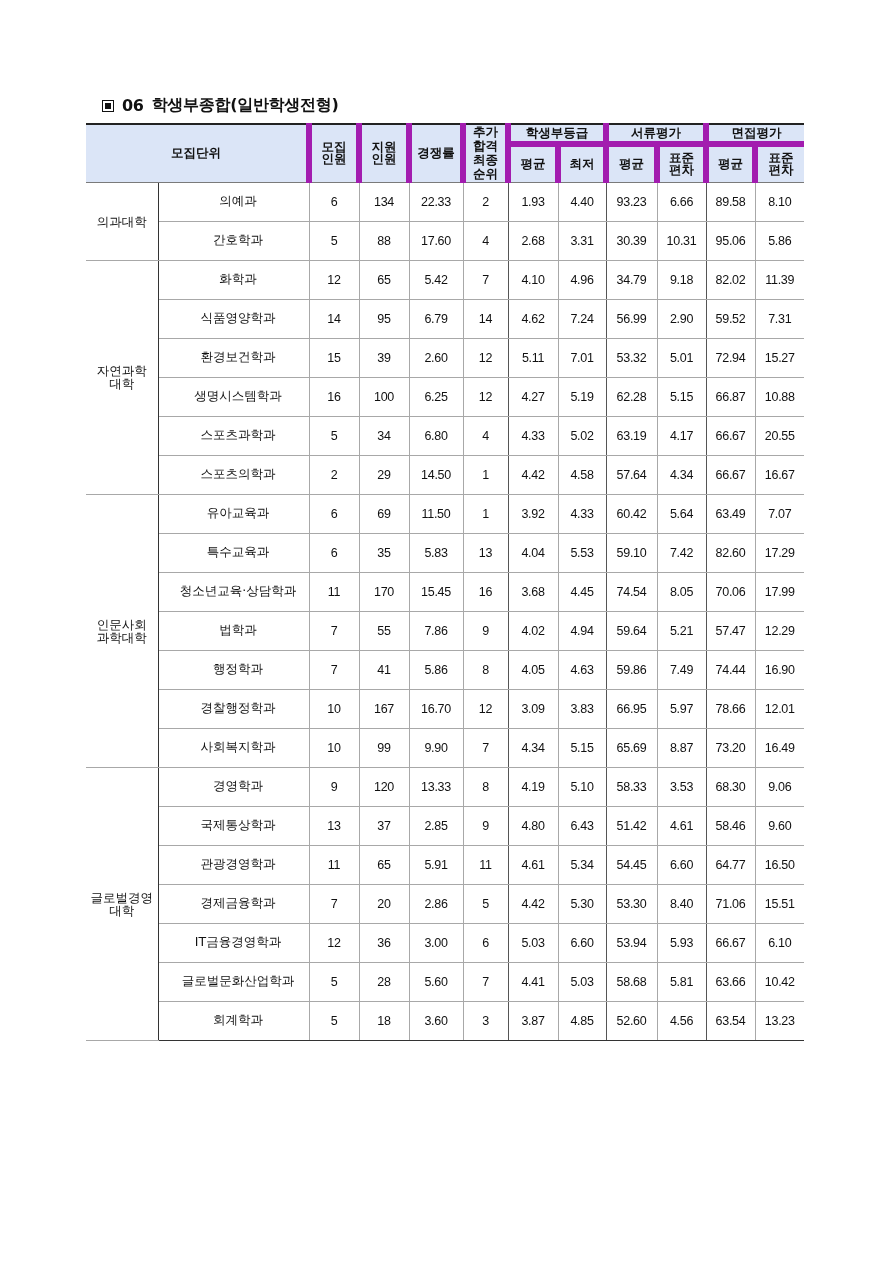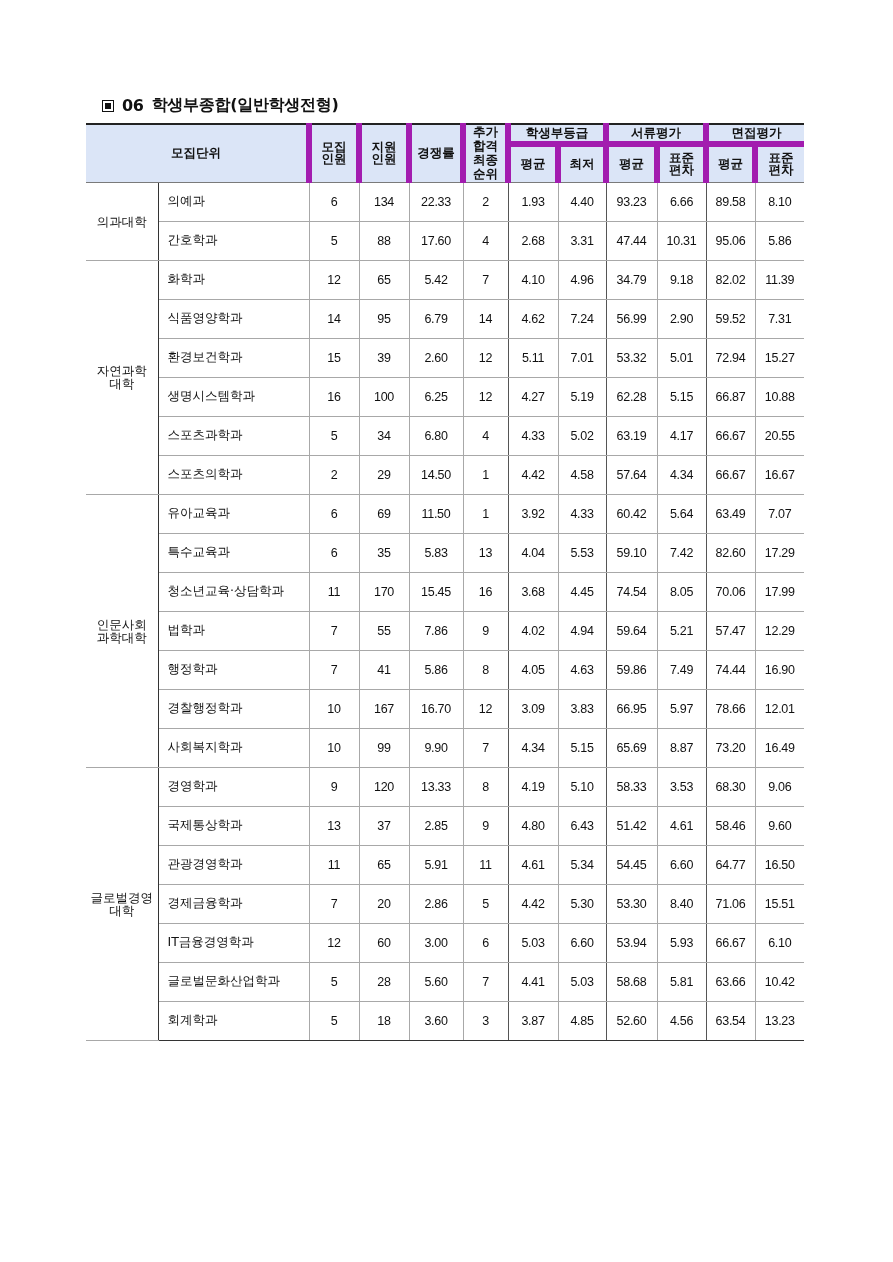--- a/index.html
+++ b/index.html
@@ -5,21 +5,21 @@
   html, body { margin:0; padding:0; background:#ffffff; }
   body { width:893px; height:1262px; position:relative; font-family:"DejaVu Sans", sans-serif; color:#111; }
   .title { position:absolute; left:86px; top:95px; font-size:16px; font-weight:bold; letter-spacing:-0.3px; display:flex; align-items:center; gap:8px;padding-left:16px; }
   .title .sq { display:inline-block; width:12px; height:12px; border:1.5px solid #111; position:relative; box-sizing:border-box; }
   .title .sq::after { content:""; position:absolute; left:2px; top:2px; right:2px; bottom:2px; background:#111; }
   table { position:absolute; left:86px; top:123px; border-collapse:collapse; table-layout:fixed; width:718px; font-size:12.5px; }
   th { background:#dbe5f7; font-weight:bold; font-size:12.5px; line-height:12px; text-align:center; border:6px solid #a21caf; padding:0; }
   thead tr:first-child th { border-top:2px solid #222; }
   thead tr:last-child th, thead th.rs2 { border-bottom:1px solid #7a7a7a; }
   td { border:1px solid #a8a8a8; text-align:center; height:38px; padding:0; font-family:"Liberation Sans", sans-serif; letter-spacing:-0.3px; }
-  td.dept { text-align:left; padding-left:9px; font-family:"DejaVu Sans", sans-serif; font-size:12.5px; letter-spacing:0; }
+  td.dept { text-align:center; padding-left:9px; font-family:"DejaVu Sans", sans-serif; font-size:12.5px; letter-spacing:0; }
   td.college { font-family:"DejaVu Sans", sans-serif; font-size:12.5px; line-height:13px; border-left:none; border-right:1.5px solid #333; letter-spacing:0;margin-top:28px; }
   th.first { border-left:none; }
   th.last, td.last { border-right:none; }
   tr.grp-start td { border-top:1.5px solid #333; }
   tbody tr:last-child td { border-bottom:1.5px solid #333; }
   td.dept { border-left:1.5px solid #333; }
   .bd-r { border-right:1.3px solid #555 !important; }
 </style>
 </head>
 <body>
@@ -88,21 +88,21 @@
         <td class="last">8.10</td>
       </tr>
       <tr>
         <td class="dept">간호학과</td>
         <td>5</td>
         <td>88</td>
         <td>17.60</td>
         <td class="bd-r">4</td>
         <td>2.68</td>
         <td class="bd-r">3.31</td>
-        <td>47.44</td>
+        <td>30.39</td>
         <td class="bd-r">10.31</td>
         <td>95.06</td>
         <td class="last">5.86</td>
       </tr>
       <tr class="grp-start">
         <td class="college" rowspan="6" style="white-space: pre-line;">자연과학
 대학</td>
         <td class="dept">화학과</td>
         <td>12</td>
         <td>65</td>
@@ -323,21 +323,21 @@
         <td>4.42</td>
         <td class="bd-r">5.30</td>
         <td>53.30</td>
         <td class="bd-r">8.40</td>
         <td>71.06</td>
         <td class="last">15.51</td>
       </tr>
       <tr>
         <td class="dept">IT금융경영학과</td>
         <td>12</td>
-        <td>60</td>
+        <td>36</td>
         <td>3.00</td>
         <td class="bd-r">6</td>
         <td>5.03</td>
         <td class="bd-r">6.60</td>
         <td>53.94</td>
         <td class="bd-r">5.93</td>
         <td>66.67</td>
         <td class="last">6.10</td>
       </tr>
       <tr>

